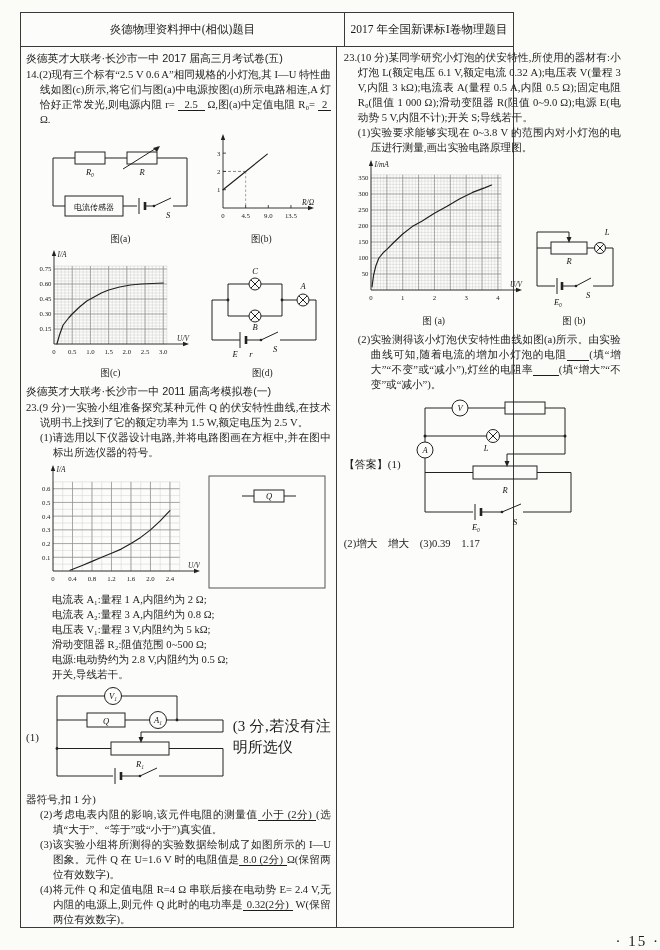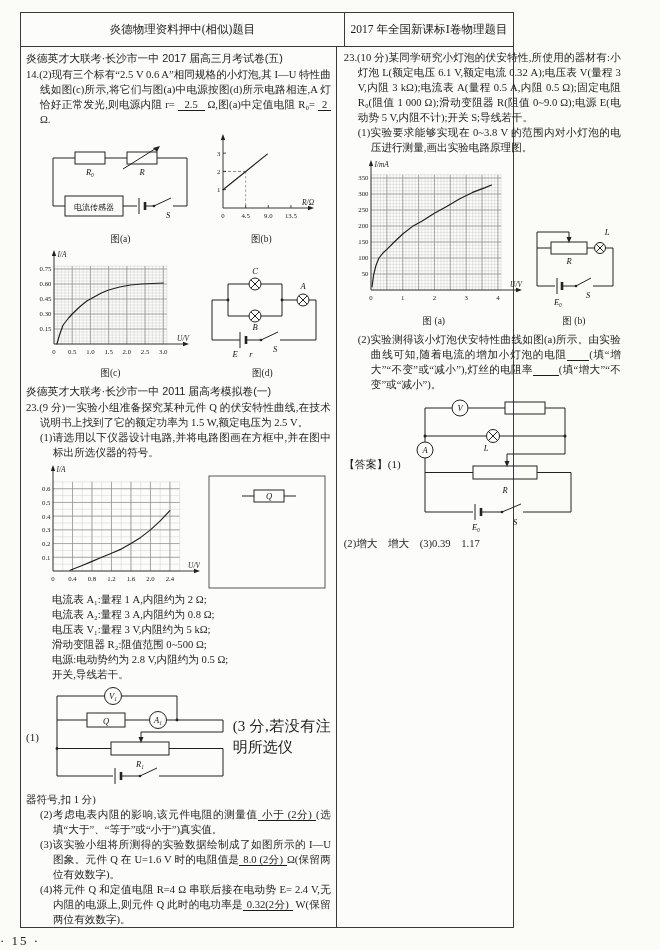--- a/index.html
+++ b/index.html
@@ -28,21 +28,21 @@
   .wire{stroke:#222;stroke-width:1;fill:none}
   .comp{fill:none;stroke:#222;stroke-width:1}
   .batt-long{stroke:#222;stroke-width:1}
   .batt-short{stroke:#222;stroke-width:2.6}
   .cl{font-size:8.5px;font-style:italic;fill:#111}
   .cn{font-size:8px;fill:#111}
   .dot{fill:#222}
   .ansrow{display:flex;align-items:center;gap:2px;margin:2px 0}
   .note-side{width:98px;font-size:15px;line-height:21px;text-align:justify}
   .anslabel{font-size:11px;white-space:nowrap}
-  .pagenum{position:absolute;left:0;right:0;top:933px;text-align:left;font-size:13px;letter-spacing:2px}
+  .pagenum{position:absolute;left:0;right:0;top:933px;text-align:right;font-size:15px;letter-spacing:2px}
 </style>
 </head>
 <body>
 
 <div class="sheet">
   <div class="hdr">
     <div class="cell l">炎德物理资料押中(相似)题目</div>
     <div class="cell r">2017 年全国新课标Ⅰ卷物理题目</div>
   </div>
 

